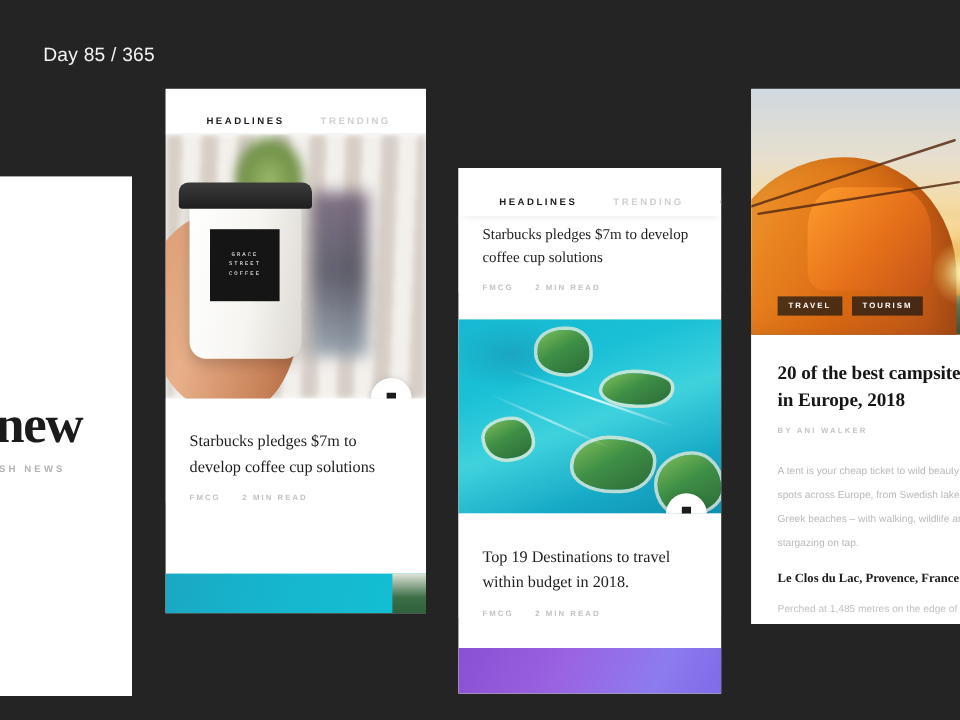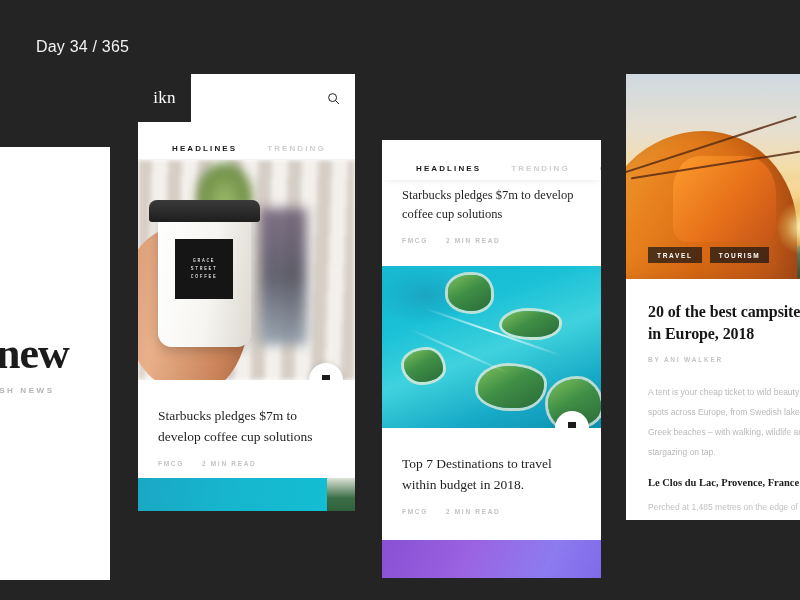--- a/index.html
+++ b/index.html
@@ -396,45 +396,31 @@
   }
   .tent-ground {
     position:absolute; left:0; bottom:0; width:100%; height:16%;
     background: linear-gradient(180deg,#6d7f5a 0%, #3f4d33 100%);
     filter: blur(1px);
   }
 </style>
 </head>
 <body>
 
-<div class="day-label">Day 34 / 365</div>
+<div class="day-label">Day 85 / 365</div>
 
 <div class="phone" id="card-splash">
   <div class="splash-inner">
     <div class="splash-logo">iknew</div>
     <div class="splash-tagline">FRESH NEWS</div>
   </div>
 </div>
 
 <div class="phone" id="card-headlines">
 
-  <div class="topbar">
-    <div class="logo-box">
-      <span class="logo-text">ikn</span>
-    </div>
-    <div class="topbar-spacer"></div>
-    <div class="search-btn">
-      <span>
-        <svg width="13" height="13" viewBox="0 0 20 20" fill="none">
-          <circle cx="8.6" cy="8.6" r="6.1" stroke="#1b1b1b" stroke-width="1.5"></circle>
-          <line x1="13.2" y1="13.2" x2="18" y2="18" stroke="#1b1b1b" stroke-width="1.5" stroke-linecap="round"></line>
-        </svg>
-      </span>
-    </div>
-  </div>
 
   <div class="tabs">
     <div class="tab active">HEADLINES</div>
     <div class="tab">TRENDING</div>
 
   </div>
 
   <div class="hero">
     <div class="photo ph-coffee-bg"></div>
     <div class="ph-coffee-wood"></div>
@@ -498,21 +484,21 @@
     <div class="bookmark-fab">
       <span>
         <svg width="8" height="11" viewBox="0 0 8 11">
           <path d="M0 0h8v11L4 8.3 0 11z" fill="#1b1b1b"></path>
         </svg>
       </span>
     </div>
   </div>
 
   <div class="article-body">
-    <div class="article-title">Top 7 Destinations to travel within budget in 2018.</div>
+    <div class="article-title">Top 19 Destinations to travel within budget in 2018.</div>
     <div class="article-meta">
       <span>FMCG</span>
       <span>2 MIN READ</span>
     </div>
   </div>
 
   <div class="strip-purple"></div>
 </div>
 
 <div class="phone" id="card-campsite">

